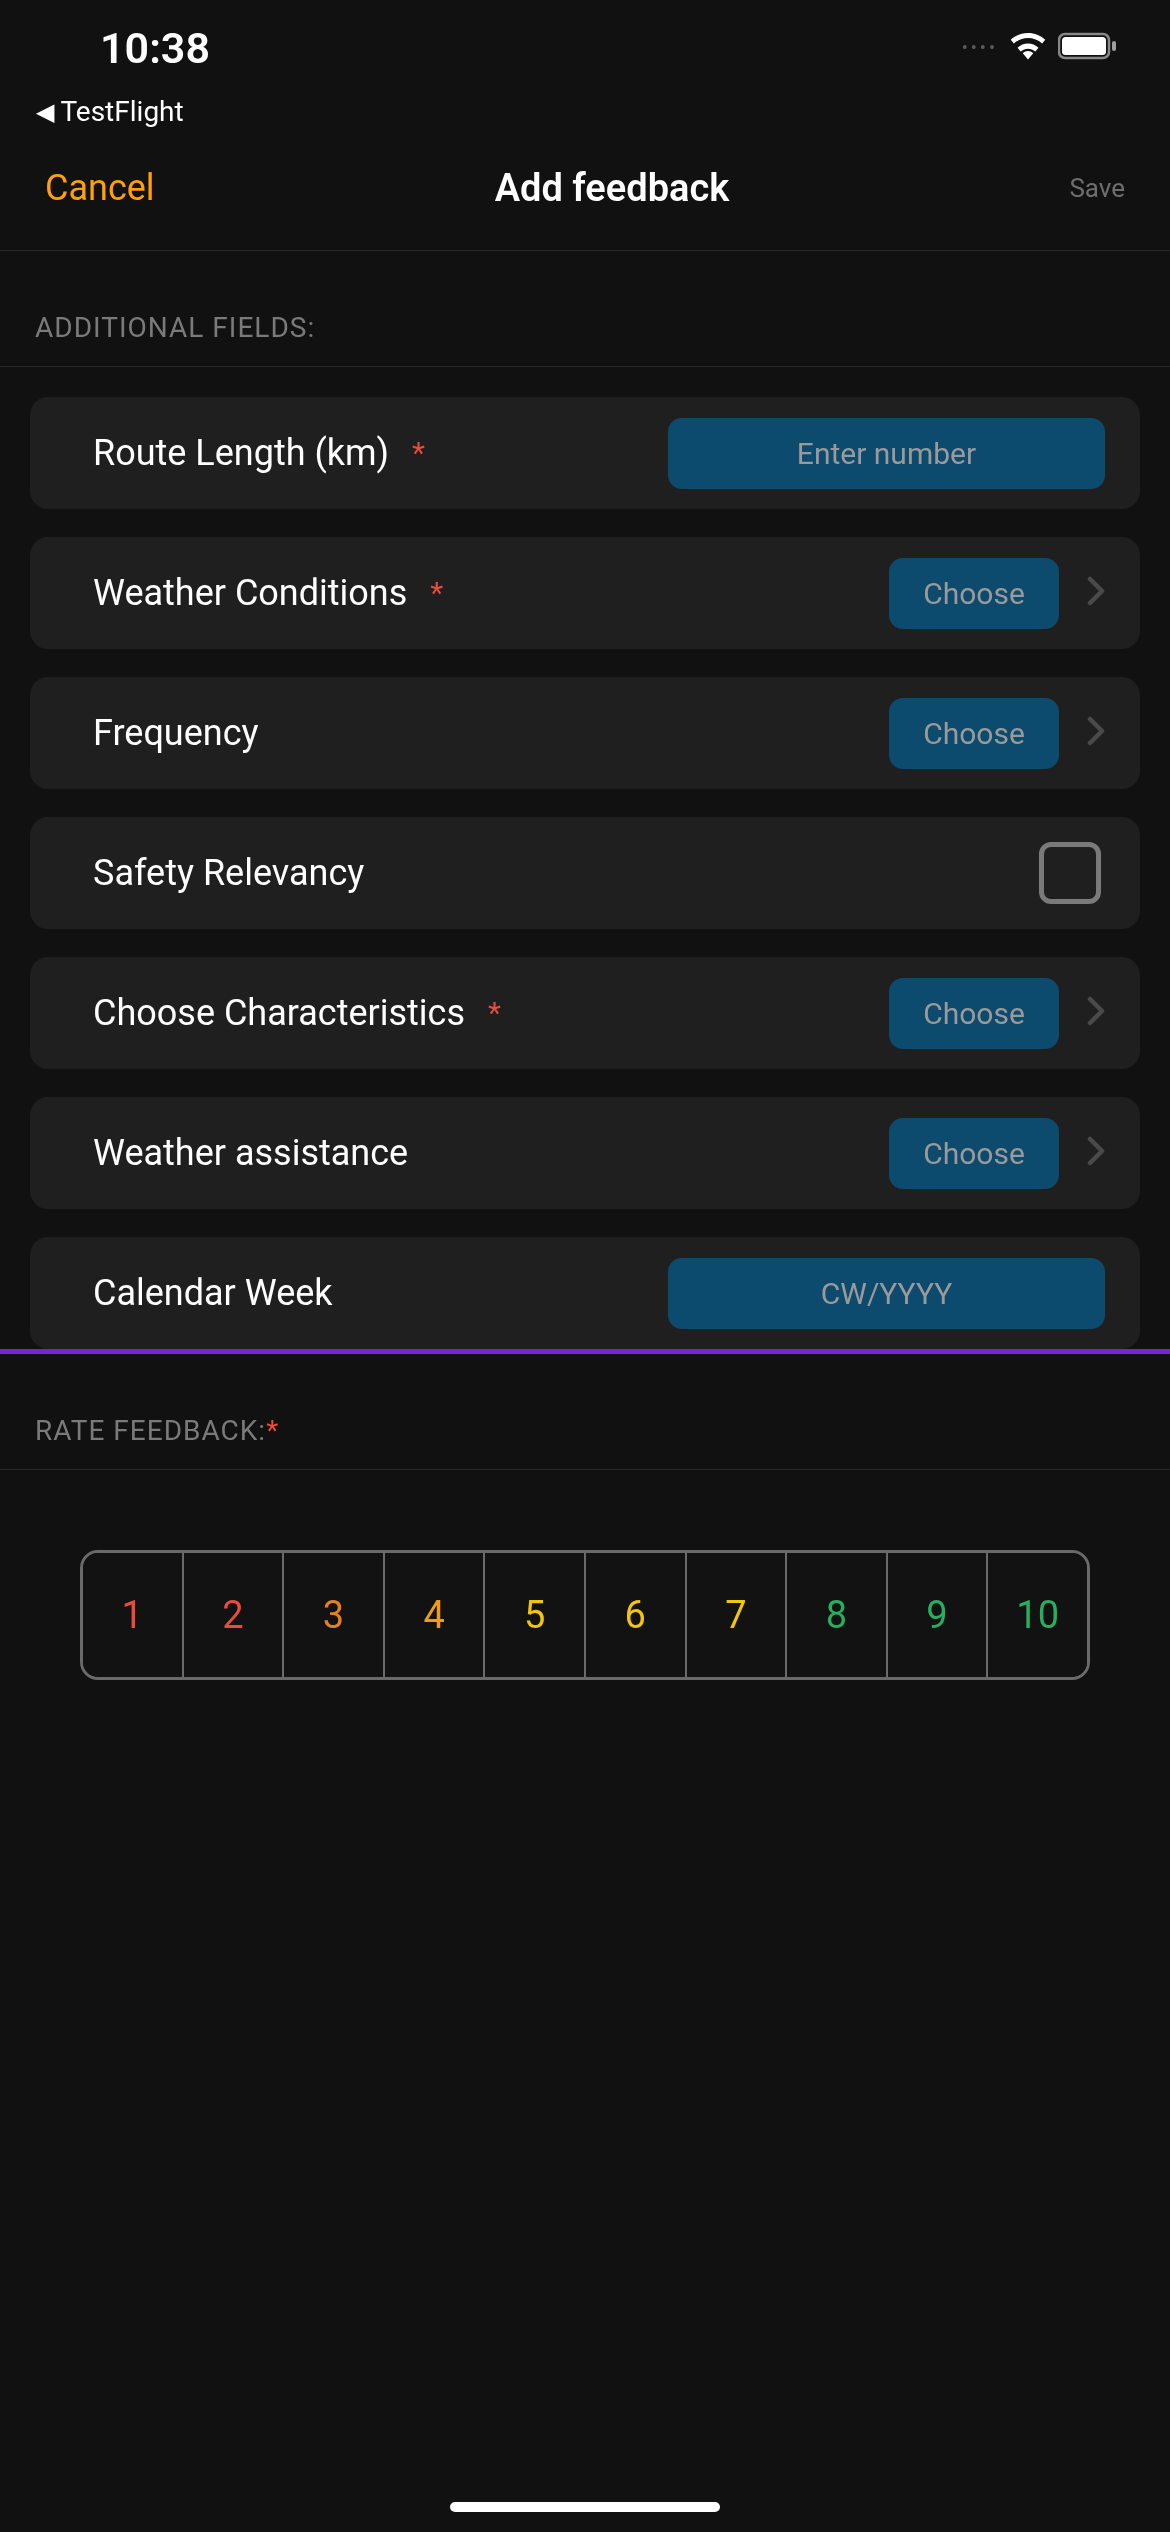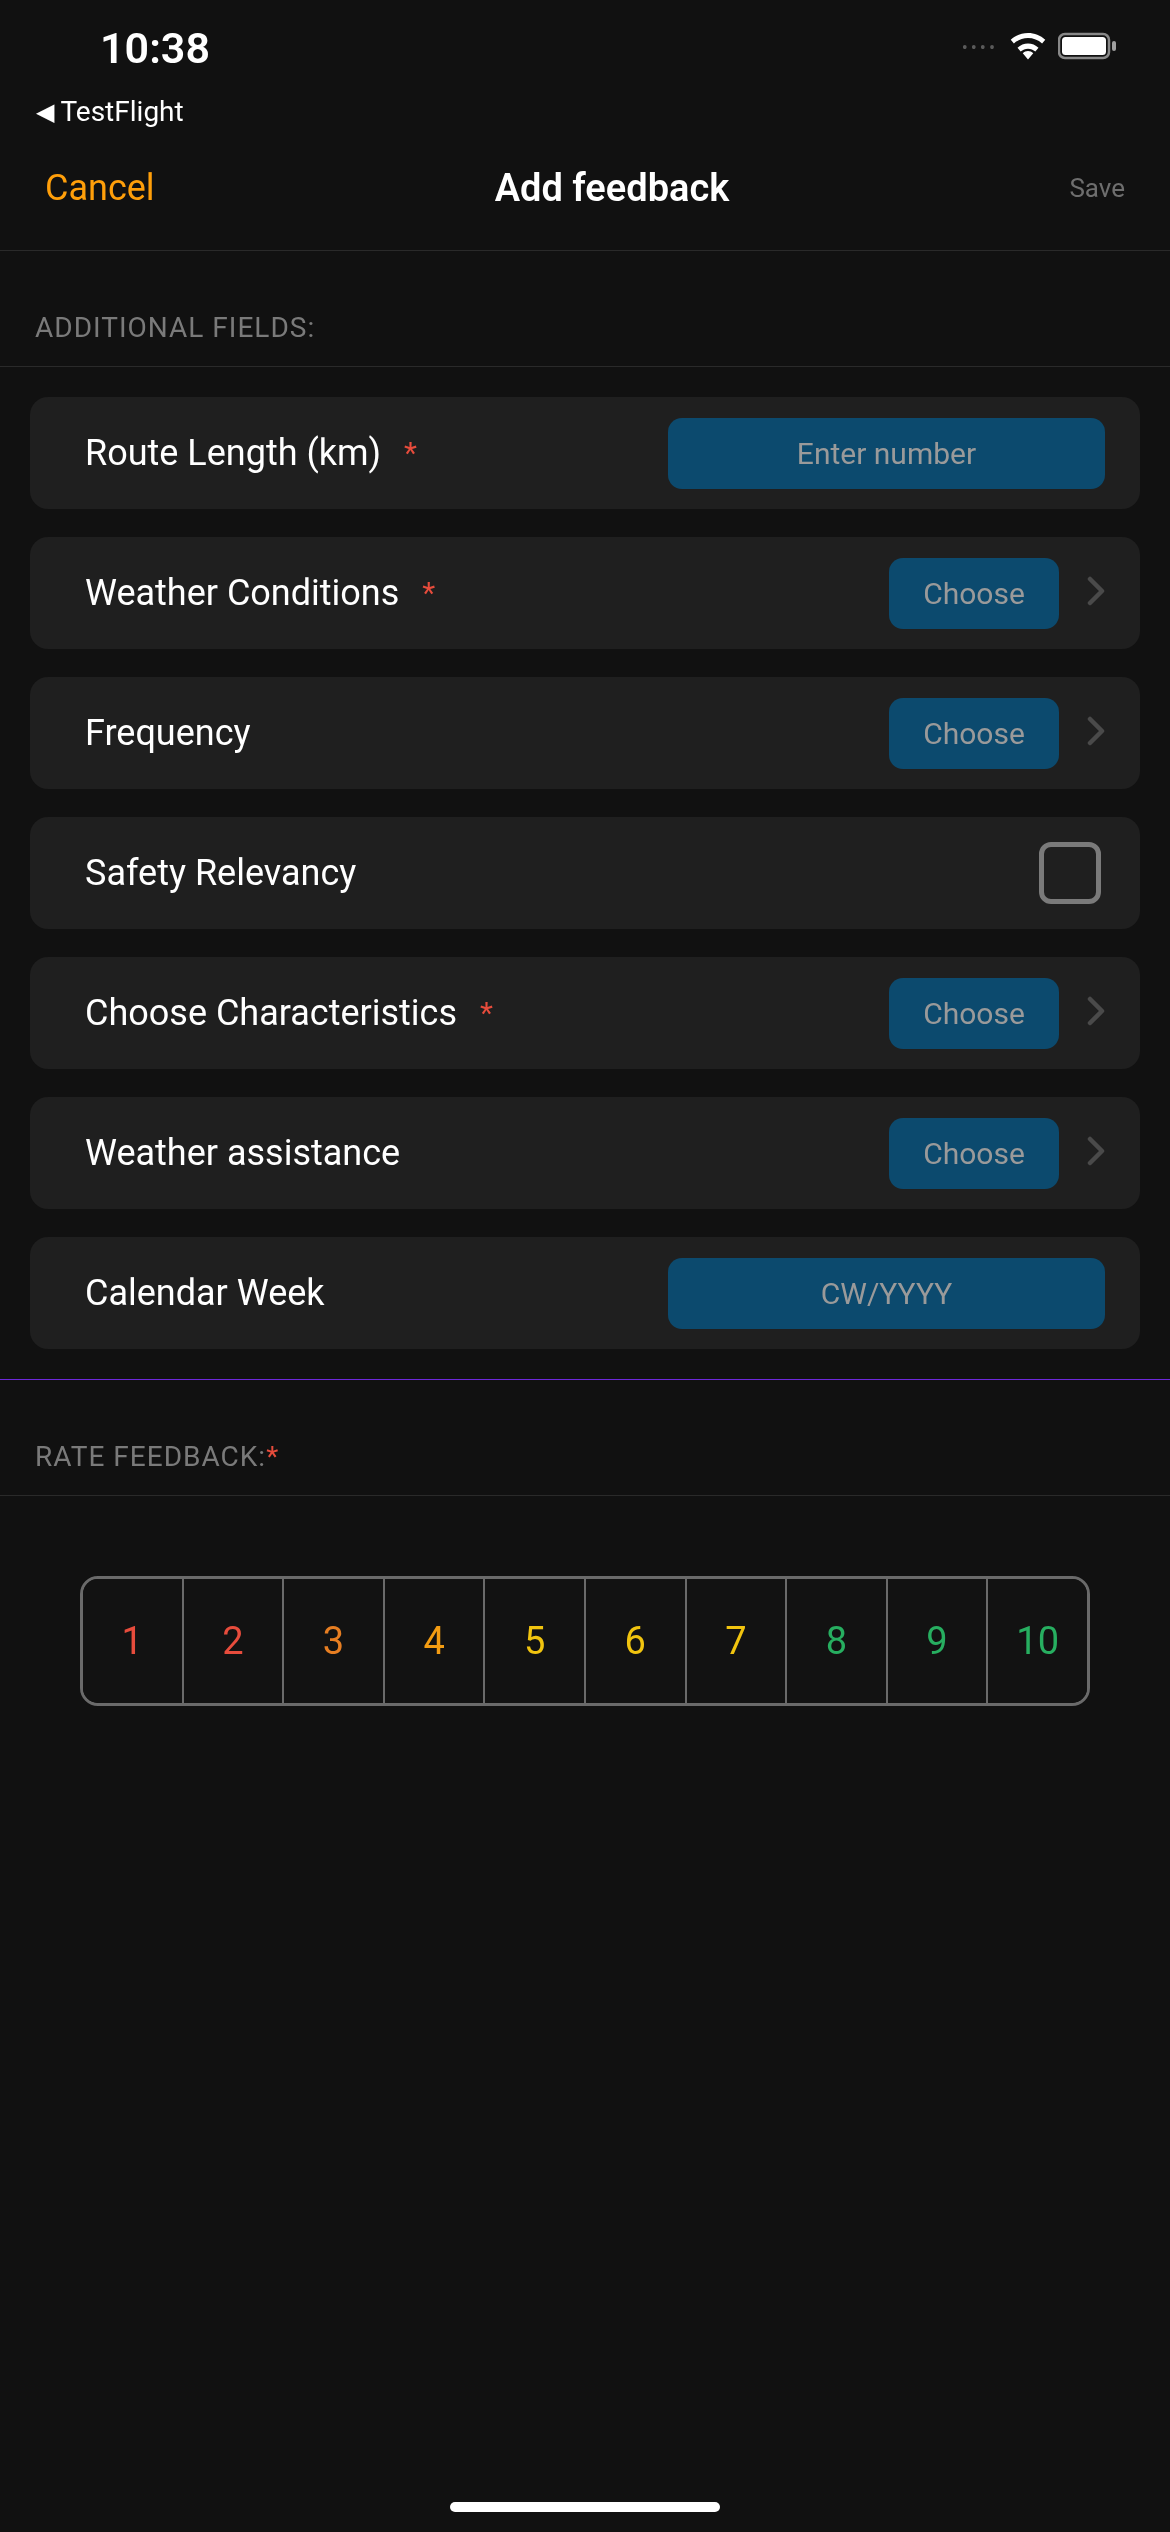--- a/index.html
+++ b/index.html
@@ -84,22 +84,21 @@
     .section-header {
       padding: 60px 35px 22px 35px;
       color: #7a7a7a;
       font-size: 28px;
       font-weight: 400;
       letter-spacing: 1px;
       text-transform: uppercase;
       border-bottom: 1px solid #2a2a2a;
     }
     .section-header.with-top-border {
-      border-top: 1px solid #6d28d9;
-      margin-top: 30px;
+      border-top: 5px solid #6d28d9;
     }
     .req-star {
       color: #e74c3c;
     }
 
     
     .list-group {
       padding: 30px 30px 0 30px;
       display: flex;
       flex-direction: column;
@@ -112,20 +111,21 @@
       display: flex;
       align-items: center;
       justify-content: space-between;
       padding: 0 35px 0 55px;
       gap: 20px;
     }
     .item-label {
       color: #fff;
       font-size: 36px;
       font-weight: 400;
+      margin-left: 8px;
     }
     .item-label .req {
       color: #e74c3c;
       font-size: 30px;
       padding-left: 14px;
       vertical-align: 2px;
     }
     .item-right {
       display: flex;
       align-items: center;

